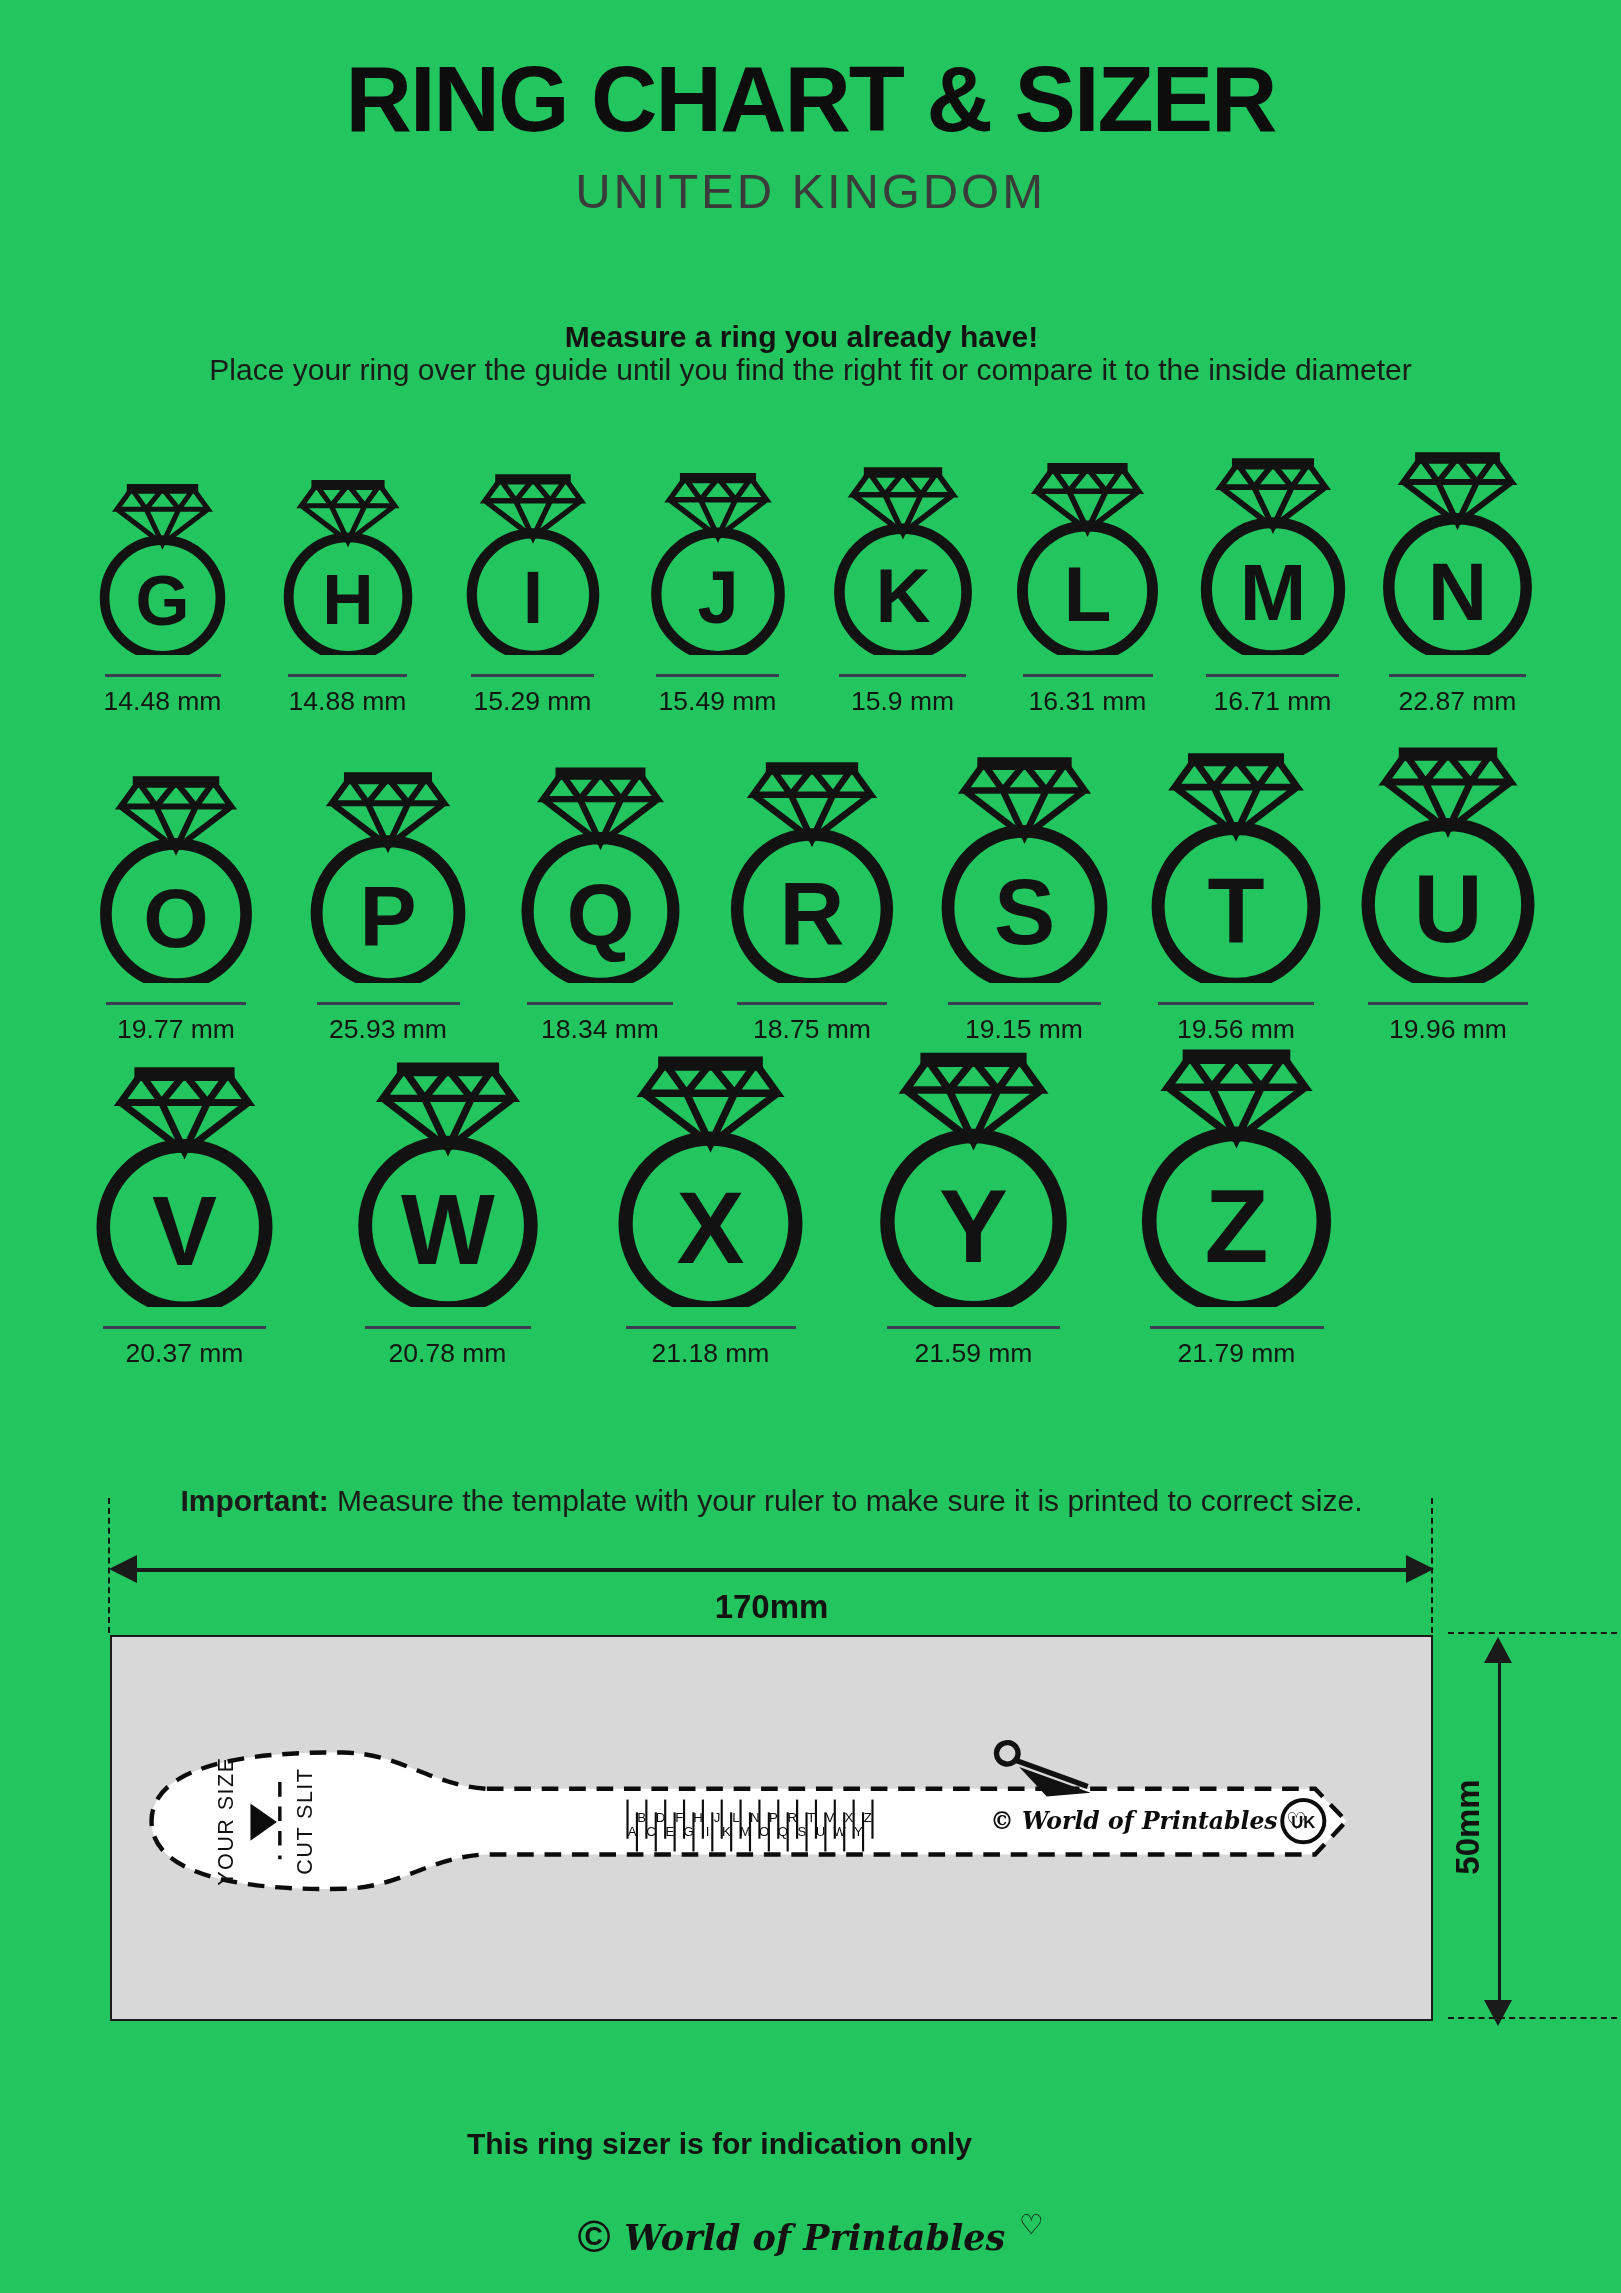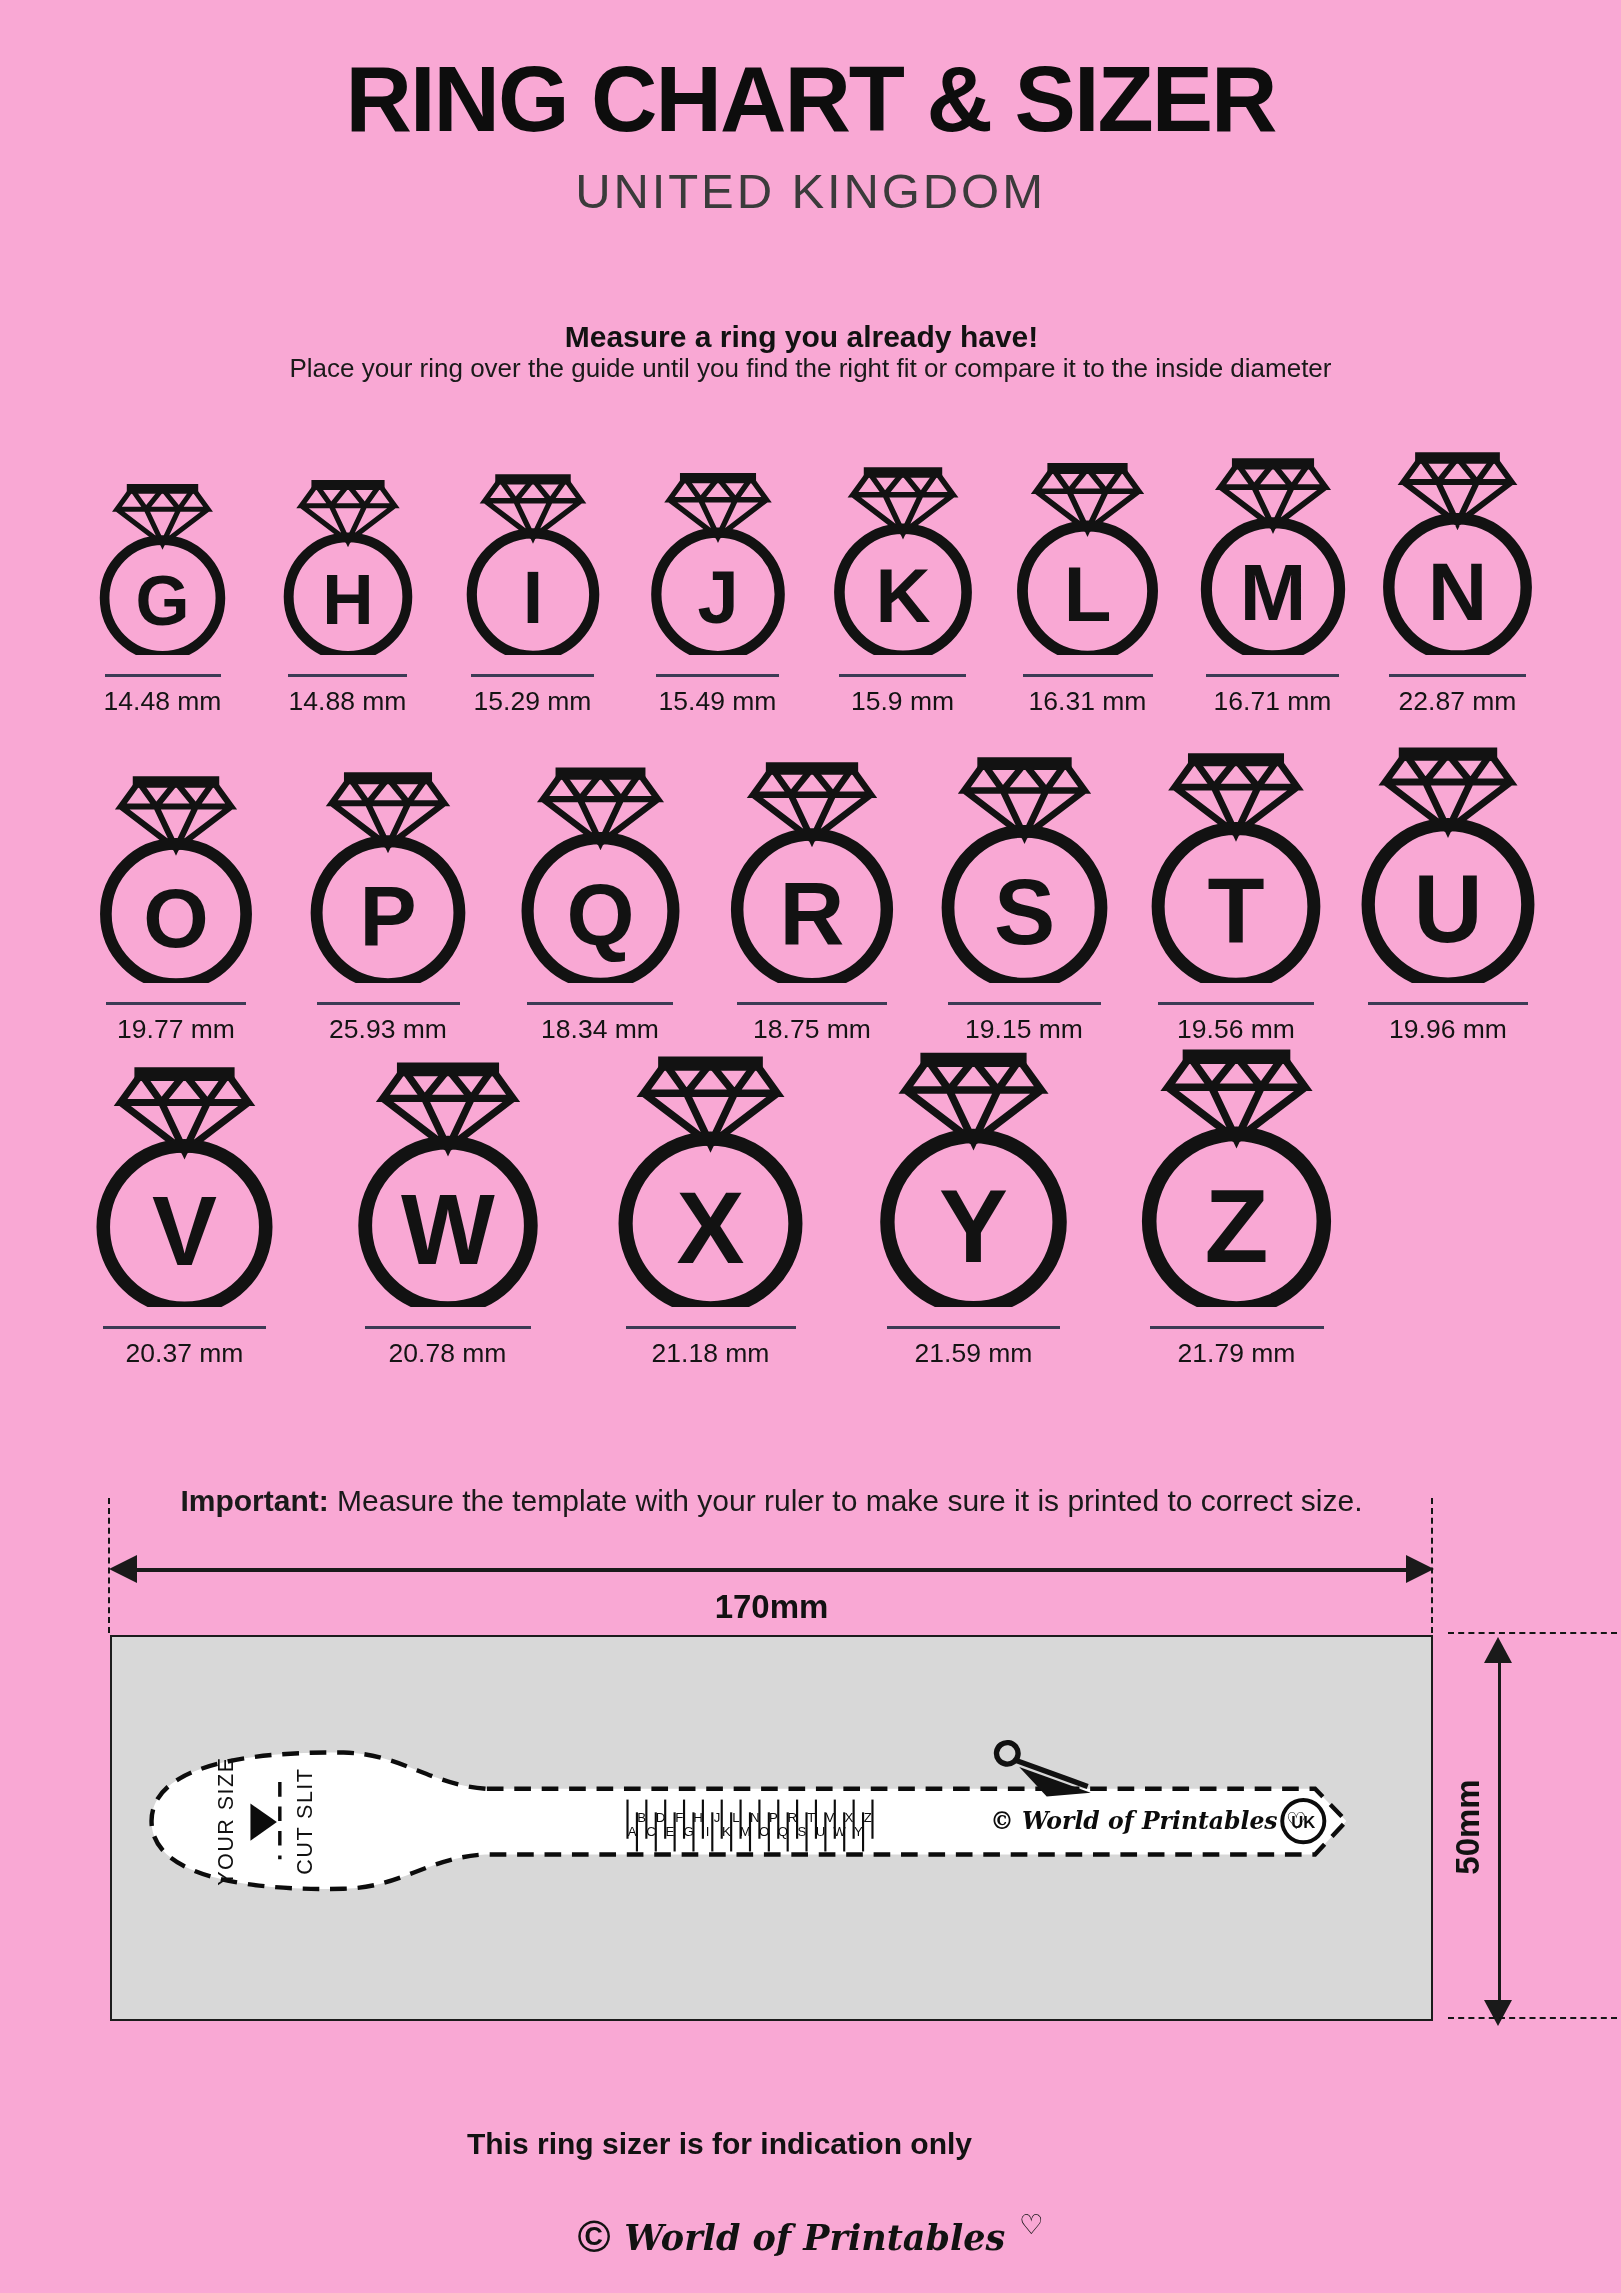--- a/index.html
+++ b/index.html
@@ -1,25 +1,25 @@
 <!DOCTYPE html>
 <html><head>
 <meta charset="utf-8">
 <style>
   html,body{margin:0;padding:0;background:#ffffff;}
-  #page{position:relative;width:1621px;height:2294px;background:#f9a8d4;overflow:hidden;
+  #page{position:relative;width:1621px;height:2294px;background:#22c55e;overflow:hidden;
         font-family:"Liberation Sans",sans-serif;color:#121212;}
   .abs{position:absolute;}
   .center-text{text-align:center;}
   .page-title{left:0;top:51px;width:1621px;font-size:92px;font-weight:800;letter-spacing:-2px;
               line-height:1.05;color:#0d0d0d;}
   .page-subtitle{left:0;top:165px;width:1621px;font-size:49px;font-weight:300;letter-spacing:2.9px;
                  color:#3b3b3b;line-height:1.1;}
   .intro-bold{left:0;top:320px;width:1603px;font-size:30px;font-weight:700;}
-  .intro-text{left:0;top:353px;width:1621px;font-size:26px;font-weight:400;color:#1a1a1a;}
+  .intro-text{left:0;top:353px;width:1621px;font-size:30px;font-weight:400;color:#1a1a1a;}
   .ring-row{position:absolute;display:flex;align-items:flex-end;}
   .ring-cell{display:flex;flex-direction:column;align-items:center;justify-content:flex-end;height:100%;}
   .ring-underline{height:2.9px;margin-top:19.6px;}
   .ring-mm{margin-top:8.8px;font-size:26.5px;line-height:31px;color:#141414;}
   .important-line{left:110px;top:1484px;width:1323px;font-size:30px;color:#1a1a1a;}
   .h-arrow-line{left:124px;top:1568px;width:1294px;height:3.9px;background:#1a1a1a;}
   .tri{width:0;height:0;}
   .head-left{left:109px;top:1555px;border-top:14.7px solid transparent;border-bottom:14.7px solid transparent;
              border-right:28px solid #1a1a1a;}
   .head-right{left:1406px;top:1555px;border-top:14.7px solid transparent;border-bottom:14.7px solid transparent;

